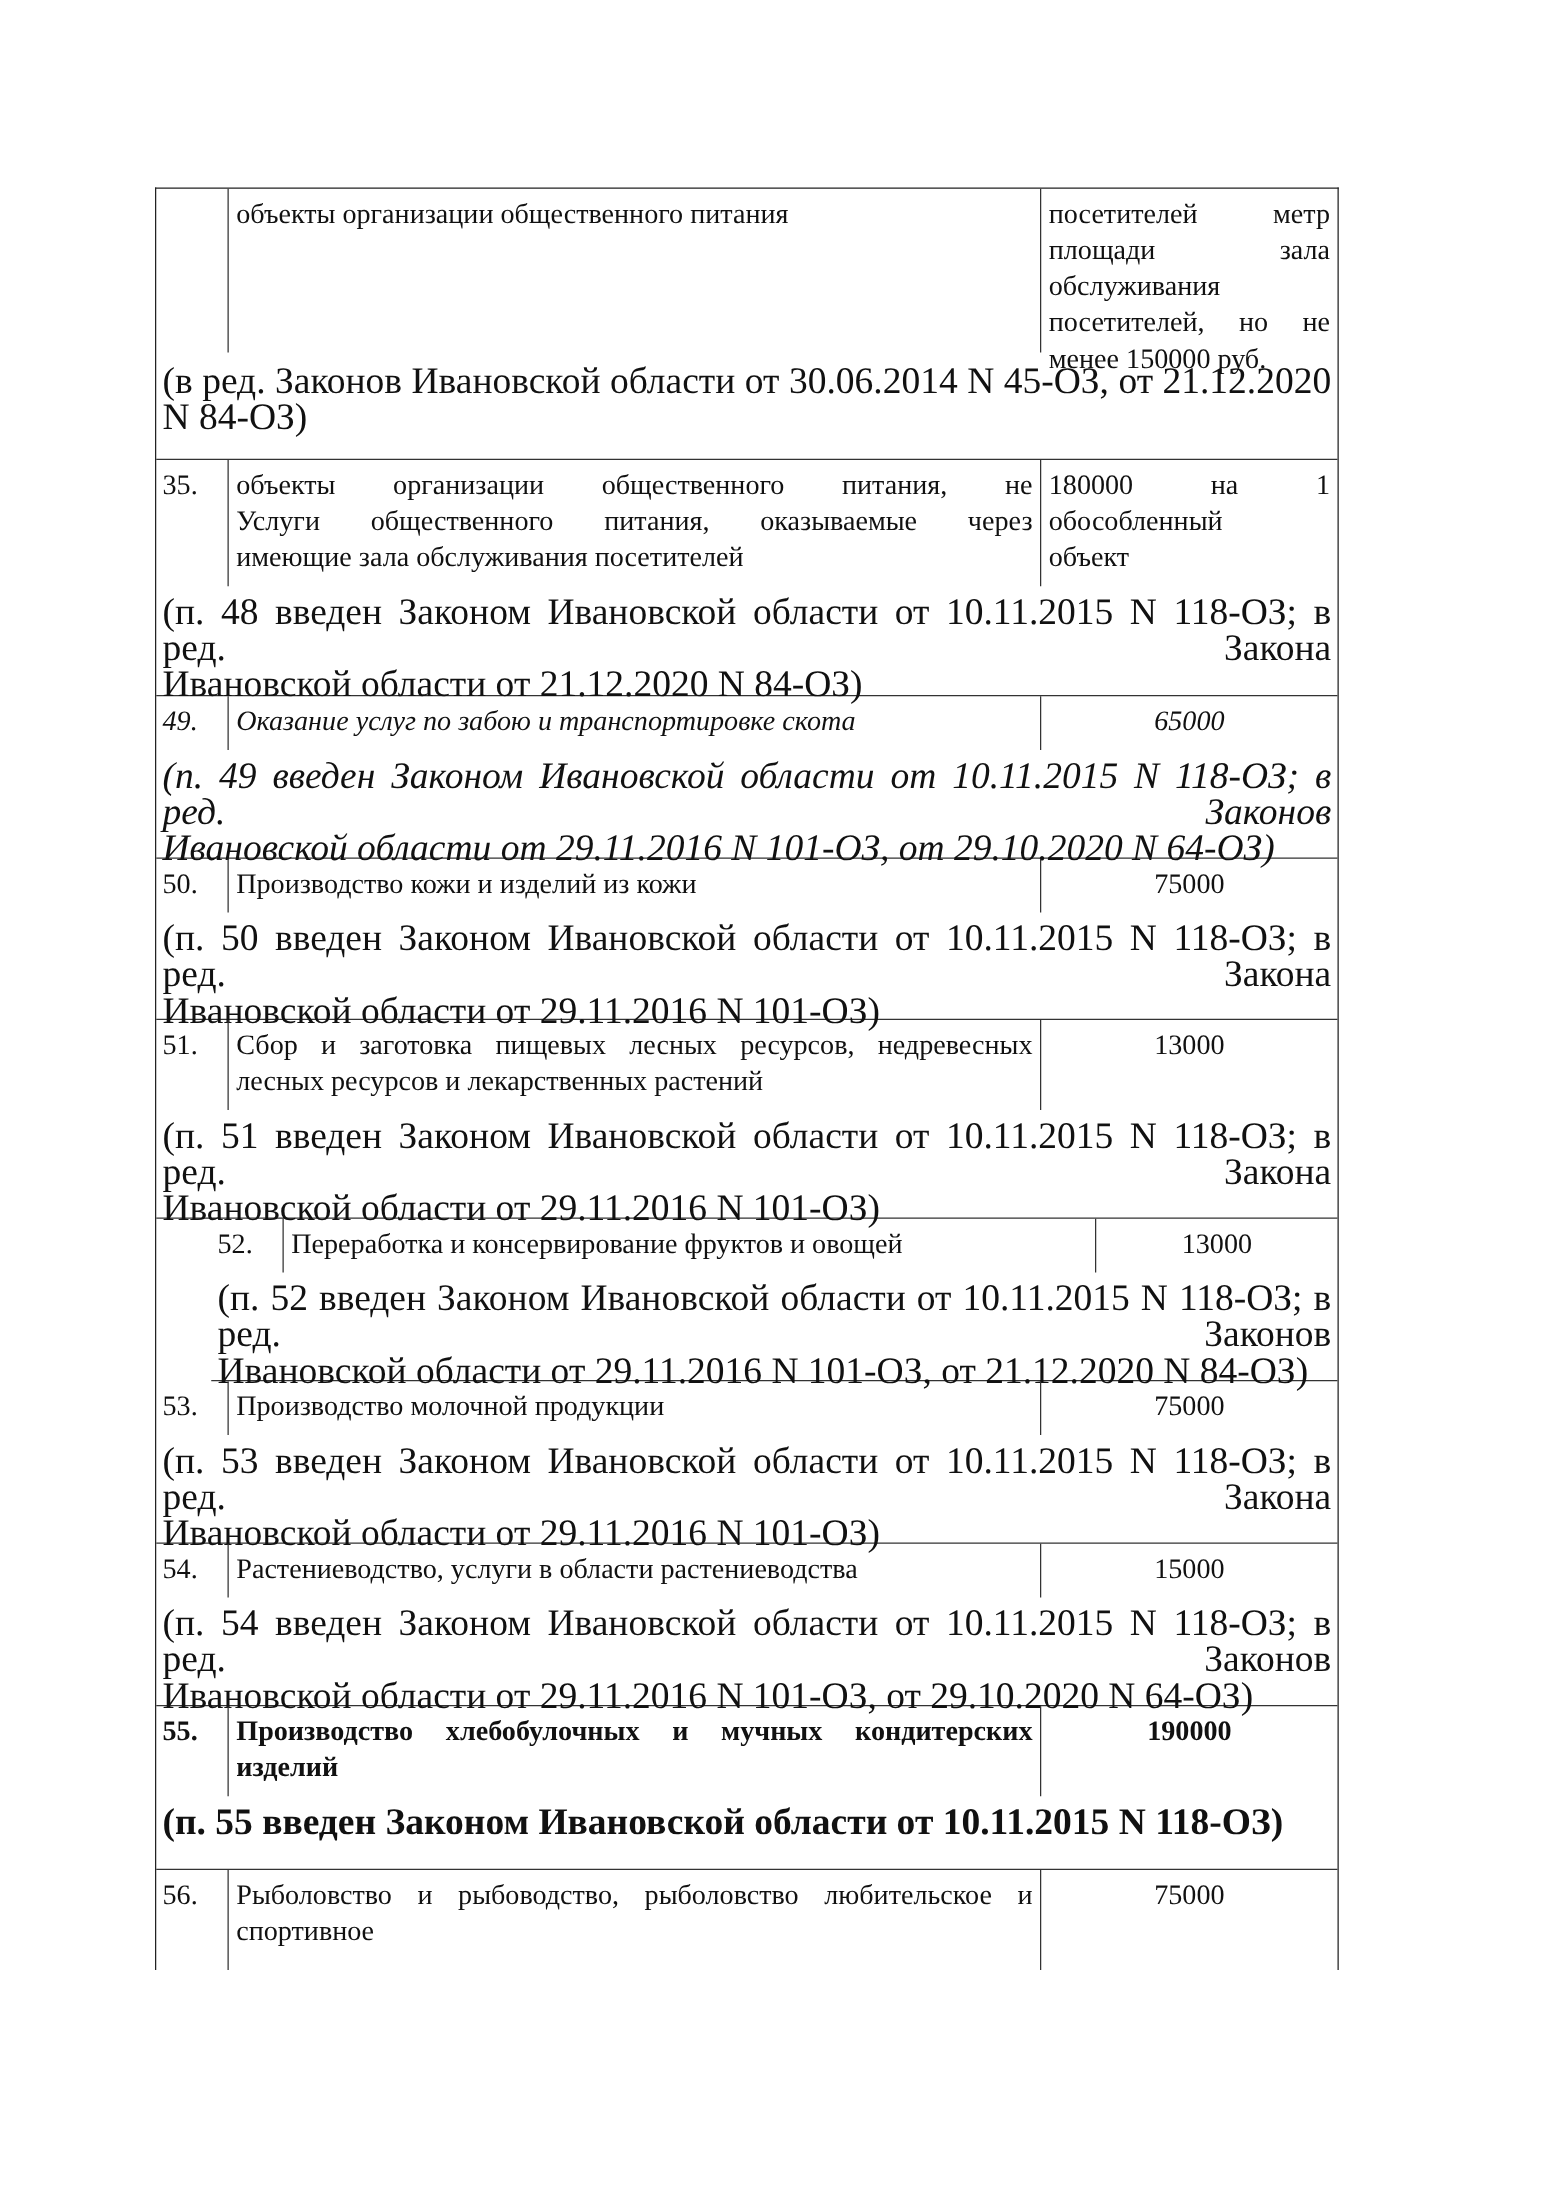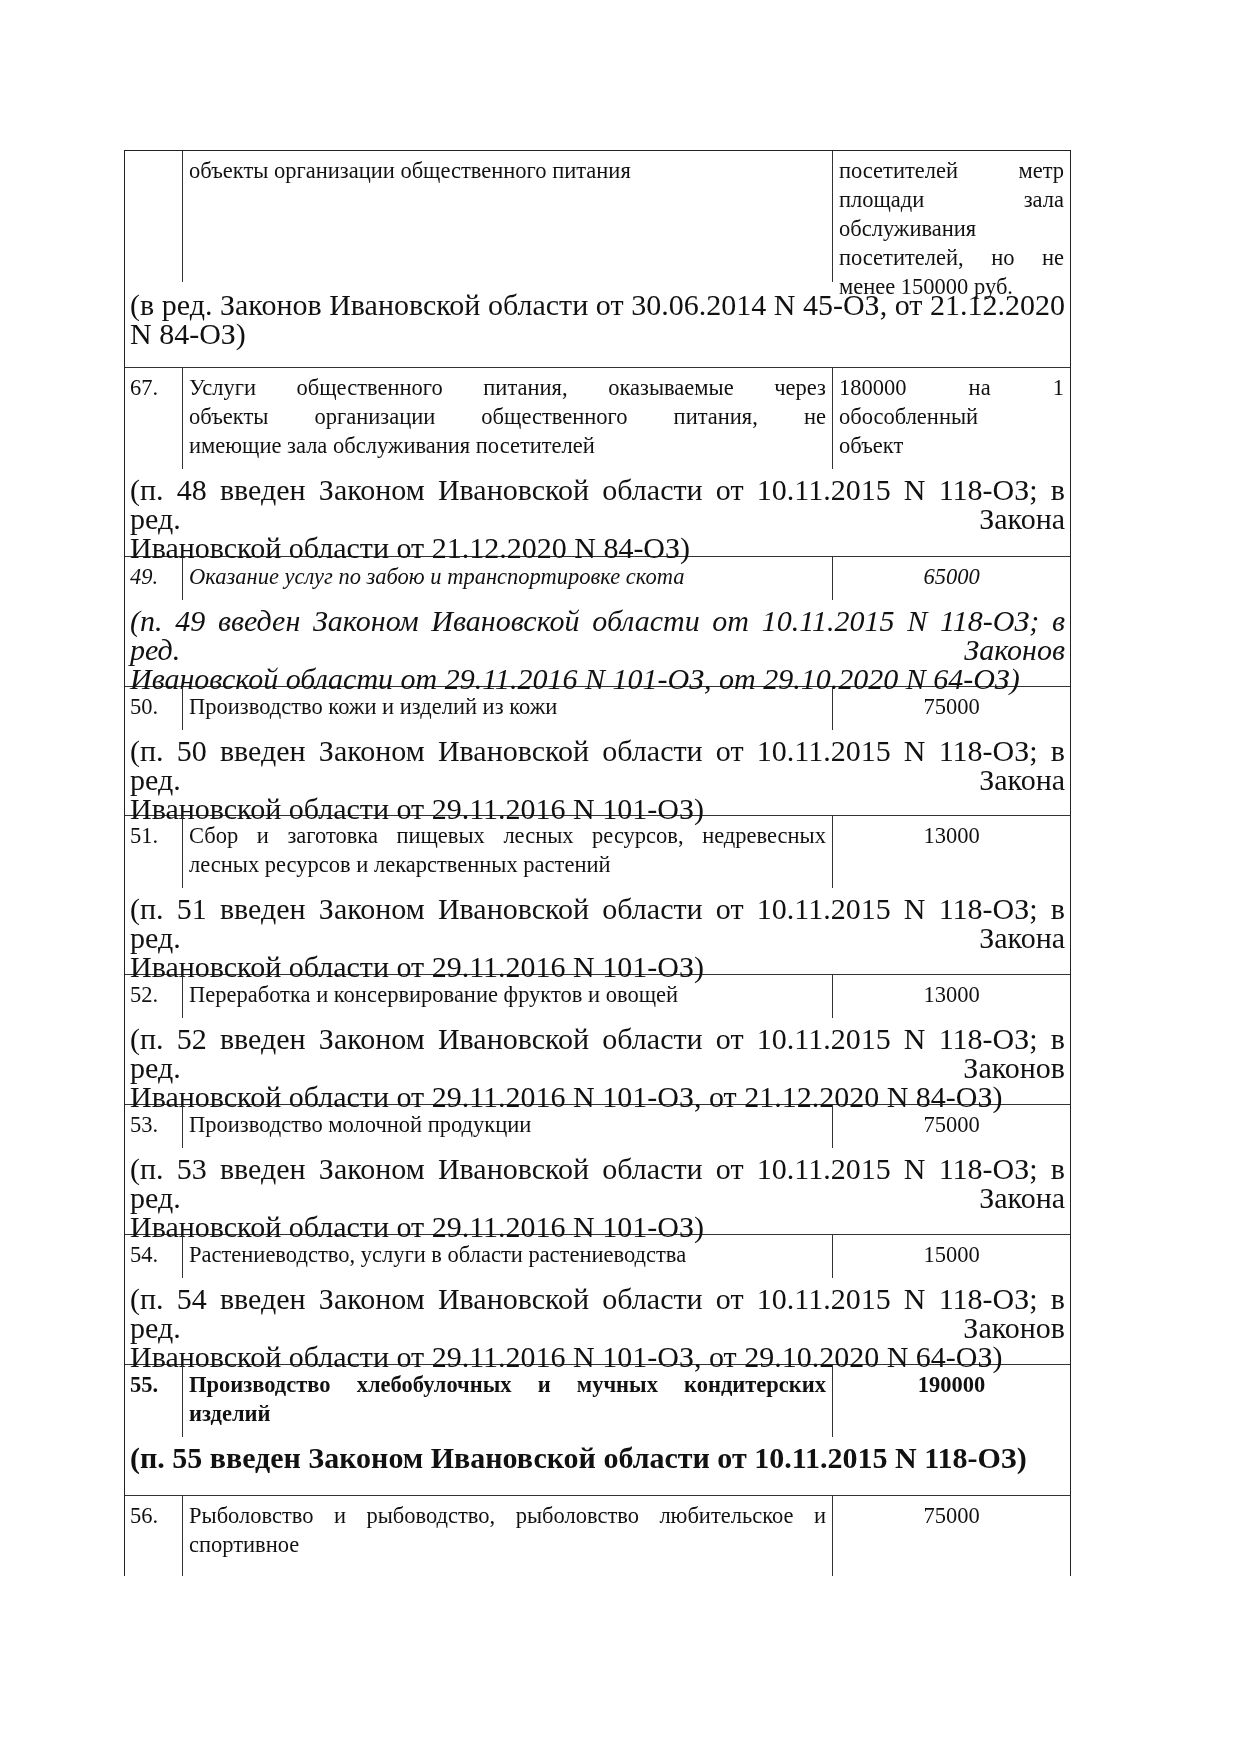--- a/index.html
+++ b/index.html
@@ -97,24 +97,24 @@
           <span class="plain-line">обслуживания</span>
           <span class="just-line">посетителей, но не</span>
           <span class="plain-line">менее 150000 руб.</span>
         </div>
       </div>
       <div class="note" style="padding-top:8px;">(в ред. Законов Ивановской области от 30.06.2014 N 45-ОЗ, от 21.12.2020 N 84-ОЗ)</div>
     </div>
 
     <div class="row-block" style="height:188px;">
       <div class="main-row" style="height:101px;">
-        <div class="cell cell-num">67.</div>
+        <div class="cell cell-num">35.</div>
         <div class="cell cell-desc">
+          <span class="just-line">объекты организации общественного питания, не</span>
           <span class="just-line">Услуги общественного питания, оказываемые через</span>
-          <span class="just-line">объекты организации общественного питания, не</span>
           <span class="plain-line">имеющие зала обслуживания посетителей</span>
         </div>
         <div class="cell cell-val">
           <span class="just-line">180000 на 1</span>
           <span class="plain-line">обособленный</span>
           <span class="plain-line">объект</span>
         </div>
       </div>
       <div class="note">
         <span class="just-line">(п. 48 введен Законом Ивановской области от 10.11.2015 N 118-ОЗ; в ред. Закона</span>
@@ -154,21 +154,21 @@
           <span class="plain-line">лесных ресурсов и лекарственных растений</span>
         </div>
         <div class="cell cell-val center">13000</div>
       </div>
       <div class="note">
         <span class="just-line">(п. 51 введен Законом Ивановской области от 10.11.2015 N 118-ОЗ; в ред. Закона</span>
         <span class="plain-line">Ивановской области от 29.11.2016 N 101-ОЗ)</span>
       </div>
     </div>
 
-    <div class="row-block" style="height:129px;">
+    <div class="row-block" style="height:129px;margin-left:44px;">
       <div class="main-row" style="height:43px;">
         <div class="cell cell-num">52.</div>
         <div class="cell cell-desc">Переработка и консервирование фруктов и овощей</div>
         <div class="cell cell-val center">13000</div>
       </div>
       <div class="note">
         <span class="just-line">(п. 52 введен Законом Ивановской области от 10.11.2015 N 118-ОЗ; в ред. Законов</span>
         <span class="plain-line">Ивановской области от 29.11.2016 N 101-ОЗ, от 21.12.2020 N 84-ОЗ)</span>
       </div>
     </div>

